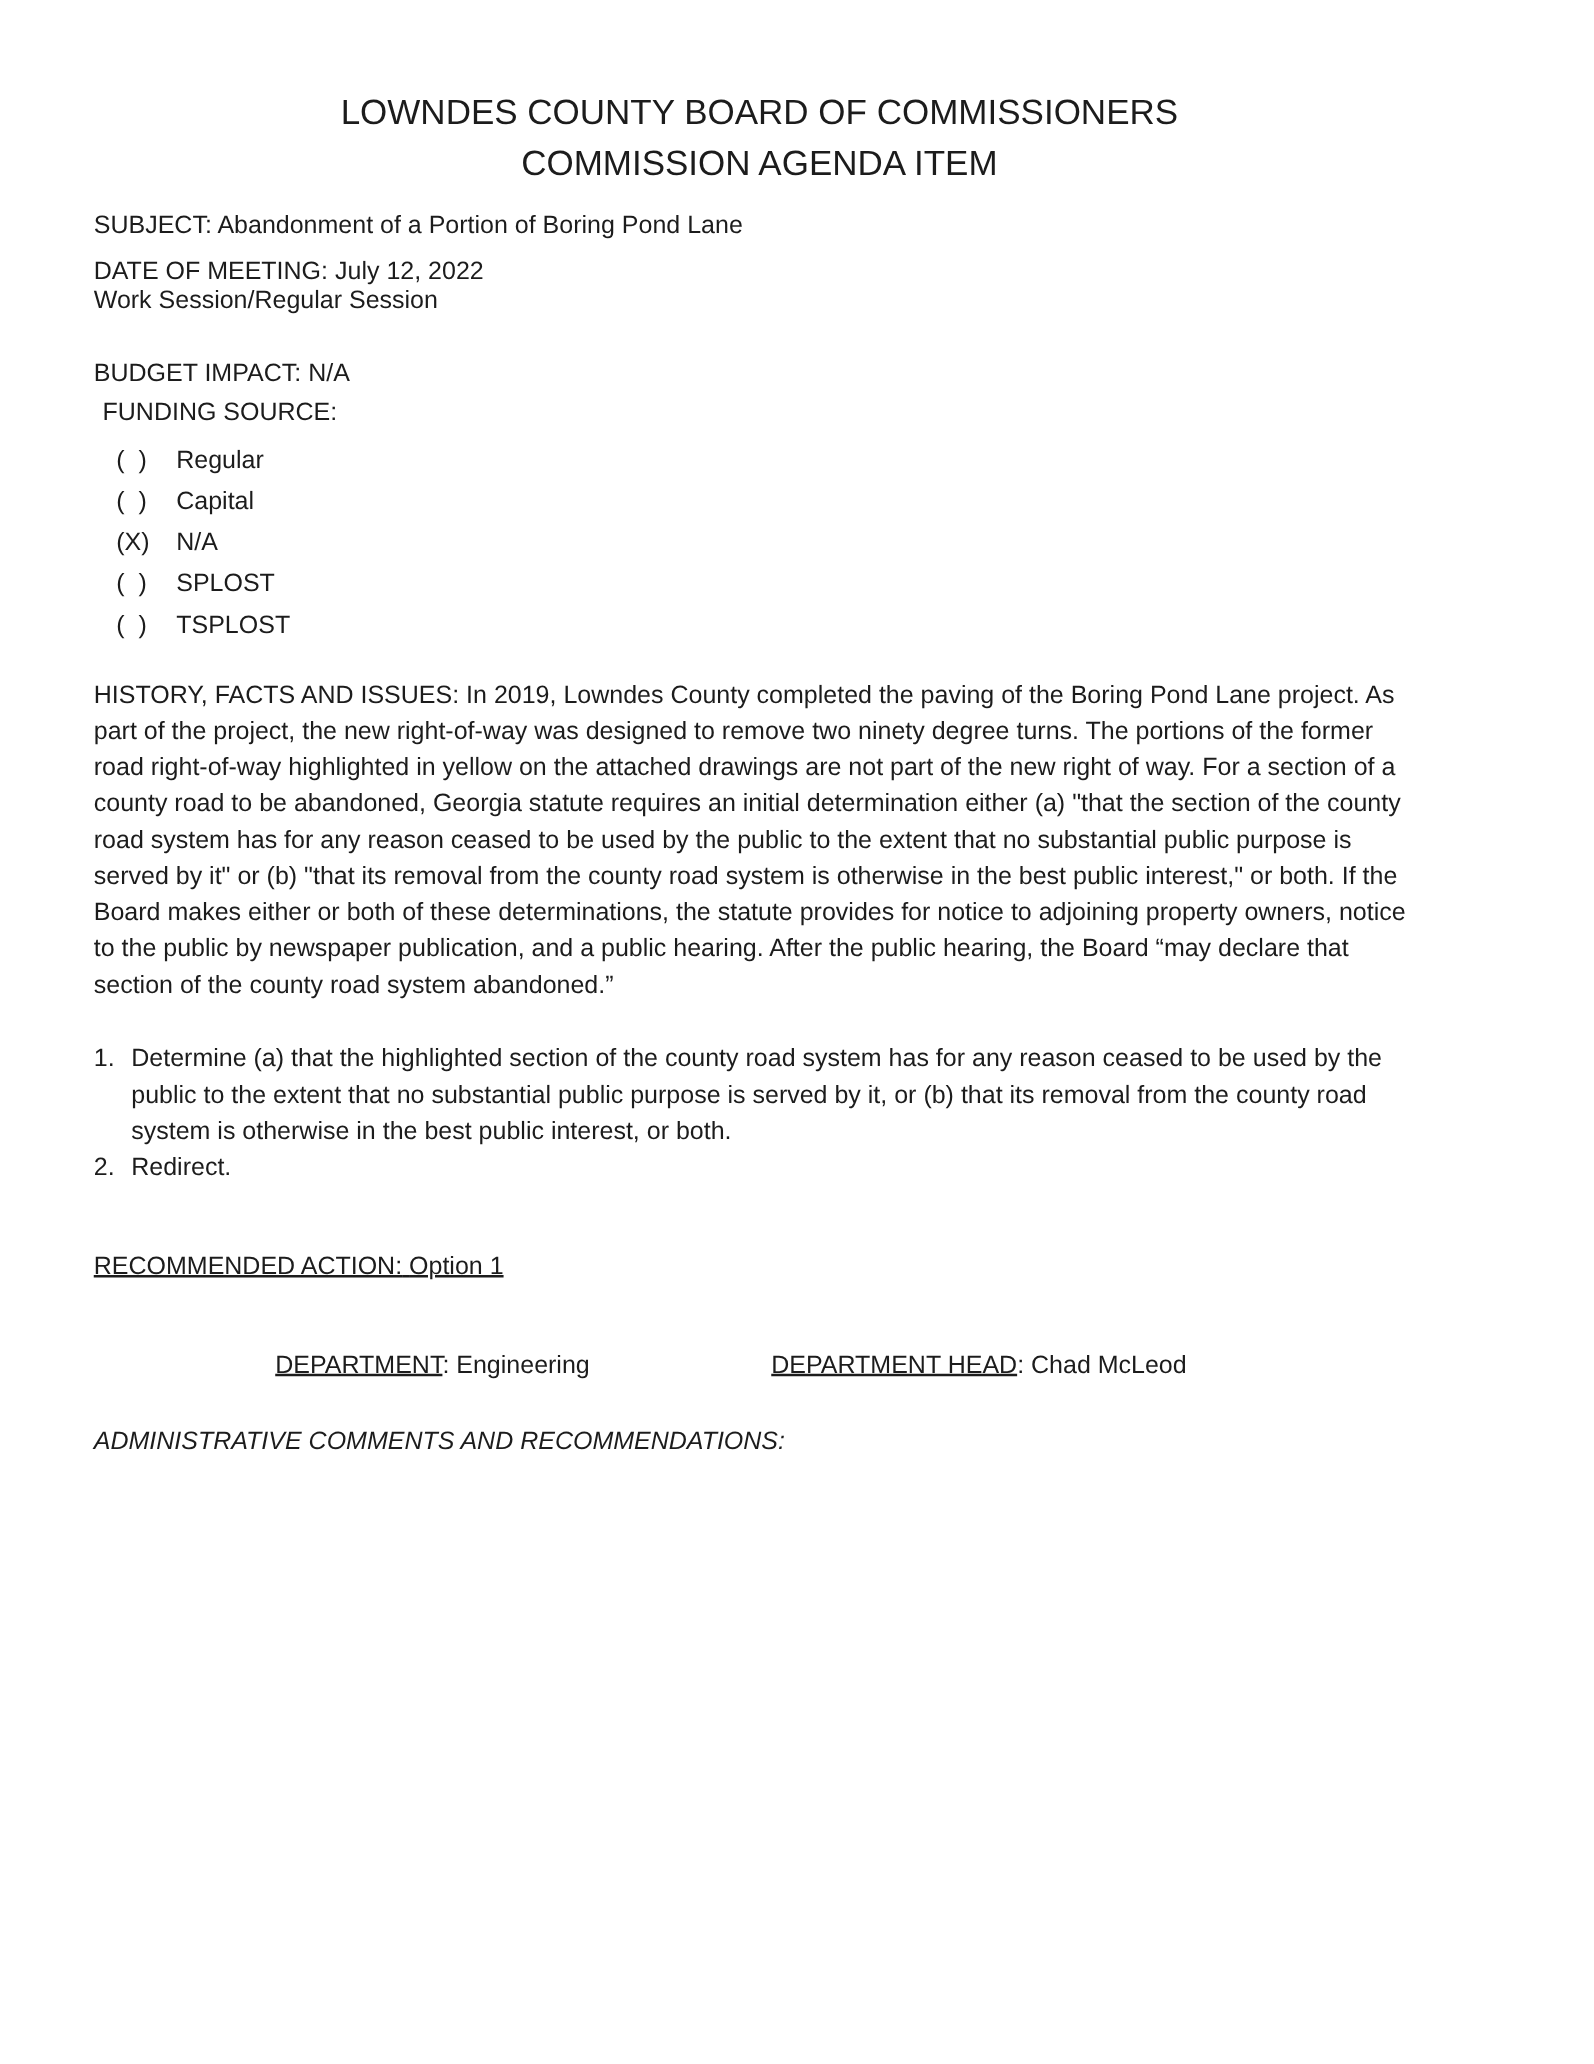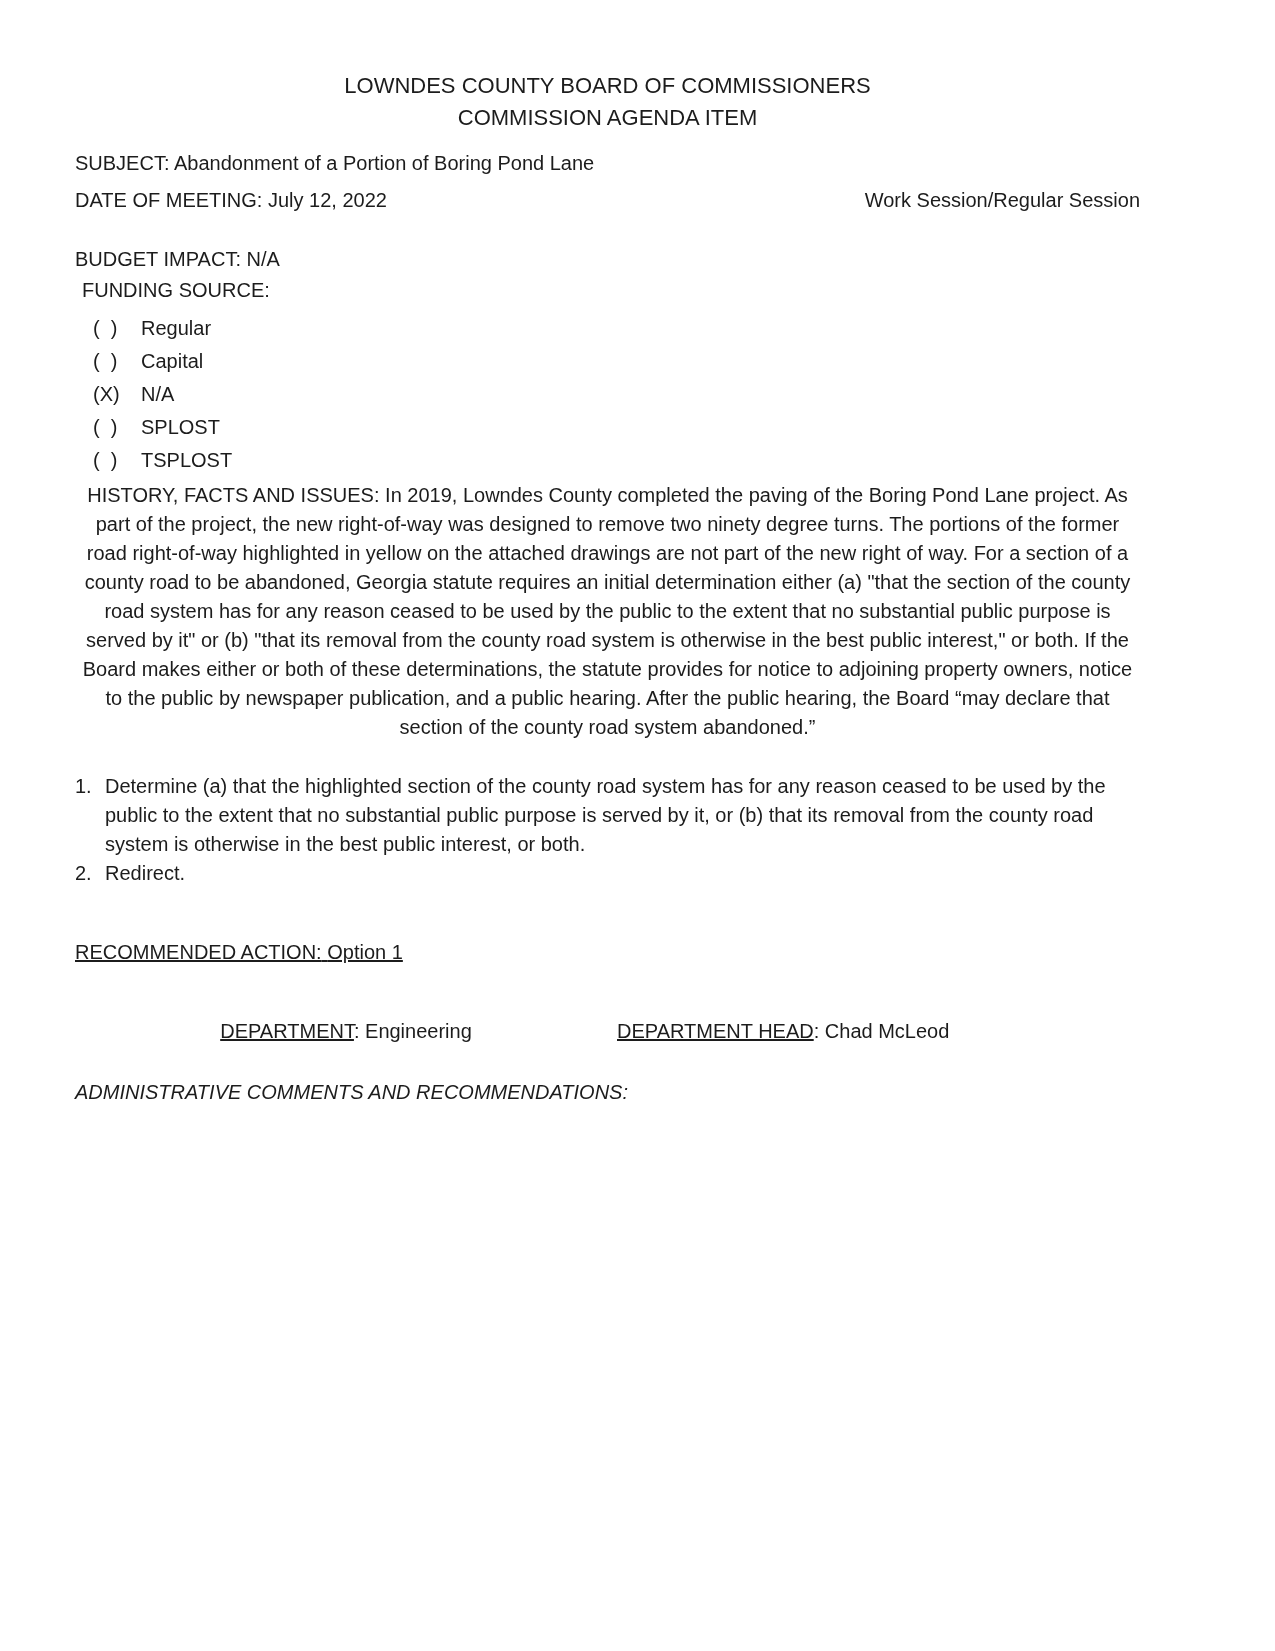--- a/index.html
+++ b/index.html
@@ -14,31 +14,32 @@
     background: #ffffff;
     font-family: "Liberation Sans", "DejaVu Sans", sans-serif;
     color: #1c1c1c;
     font-size: 20px;
     box-sizing: border-box;
     padding: 70px 135px 0 75px;
     overflow: hidden;
   }
   .doc-title {
     text-align: center;
-    font-size: 22px;
+    font-size: 28px;
     line-height: 1.45;
   }
   .subject-line {
     margin-top: 18px;
   }
   .meeting-row {
     margin-top: 14px;
     display: flex;
     justify-content: space-between;
     align-items: flex-start;
+    flex-direction: column;
   }
   .budget-line {
     margin-top: 36px;
   }
   .funding-line {
     margin-top: 8px;
     padding-left: 7px;
   }
   .funding-list {
     margin-top: 10px;
@@ -52,23 +53,23 @@
     width: 48px;
     flex: 0 0 48px;
     white-space: pre;
   }
   .county-action {
     margin-top: 32px;
     border-bottom: 2px solid #000000;
     padding-bottom: 6px;
   }
   .history-par {
-    margin-top: 4px;
+    margin-top: 25px;
     line-height: 1.45;
-    text-align: center;
+    text-align: left;
   }
   .options-row {
     margin-top: 30px;
     display: flex;
     line-height: 1.45;
   }
   .options-label {
     flex: 0 0 103px;
   }
   .options-list {

